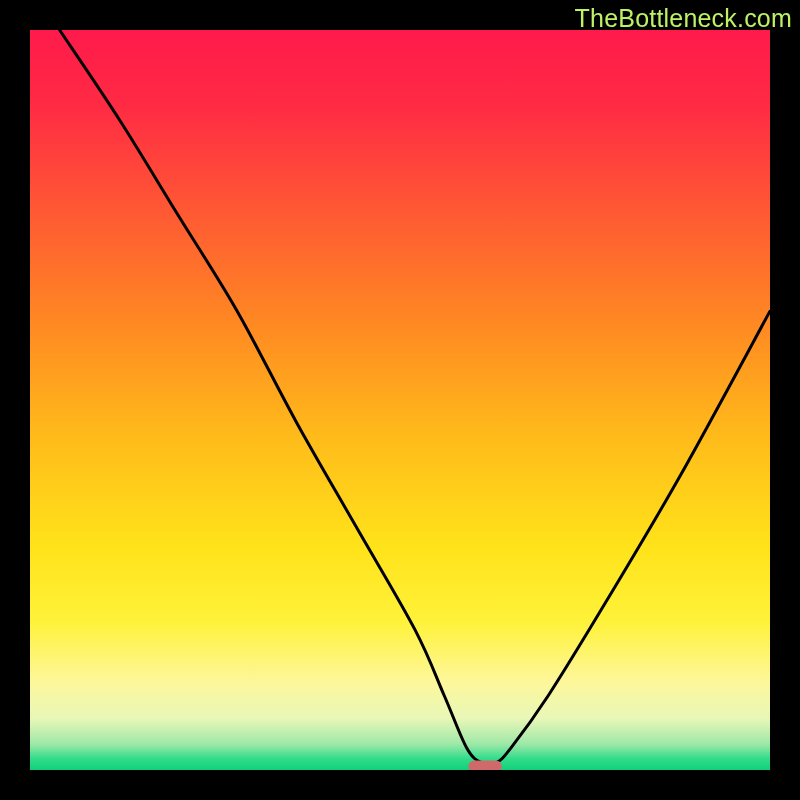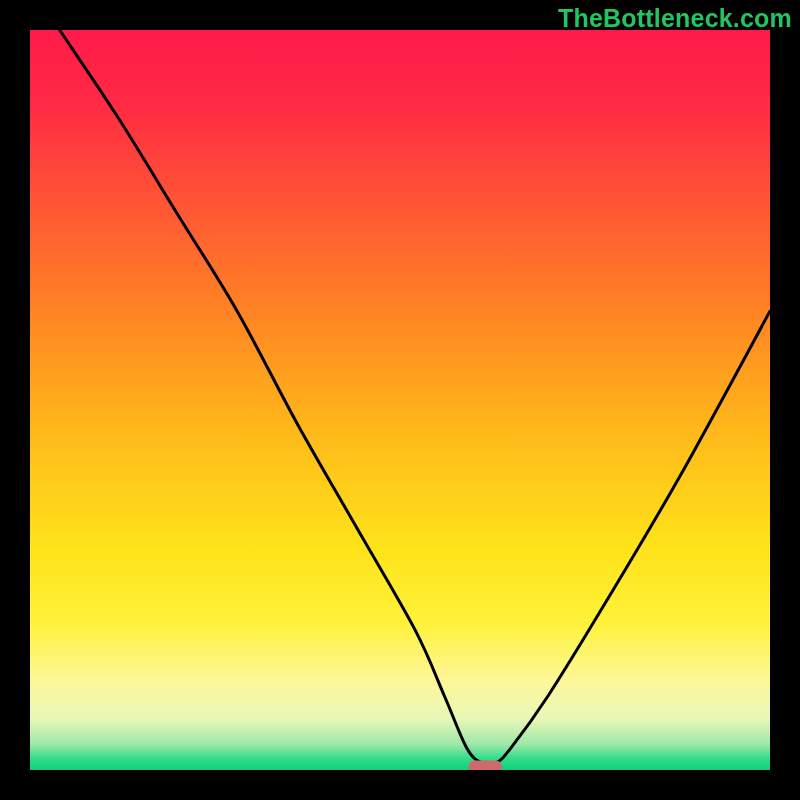--- a/index.html
+++ b/index.html
@@ -21,23 +21,23 @@
     left: 30px;
     top: 30px;
     width: 740px;
     height: 740px;
   }
   .watermark {
     position: absolute;
     top: 4px;
     right: 8px;
     font-family: Arial, Helvetica, sans-serif;
-    font-weight: 700;
+    font-weight: 400;
     font-size: 25px;
-    color: #22c55e;
+    color: #bef264;
     letter-spacing: 0.2px;
     user-select: none;
   }
   svg { display: block; }
 </style>
 </head>
 <body>
 
 <div class="outer">
 

